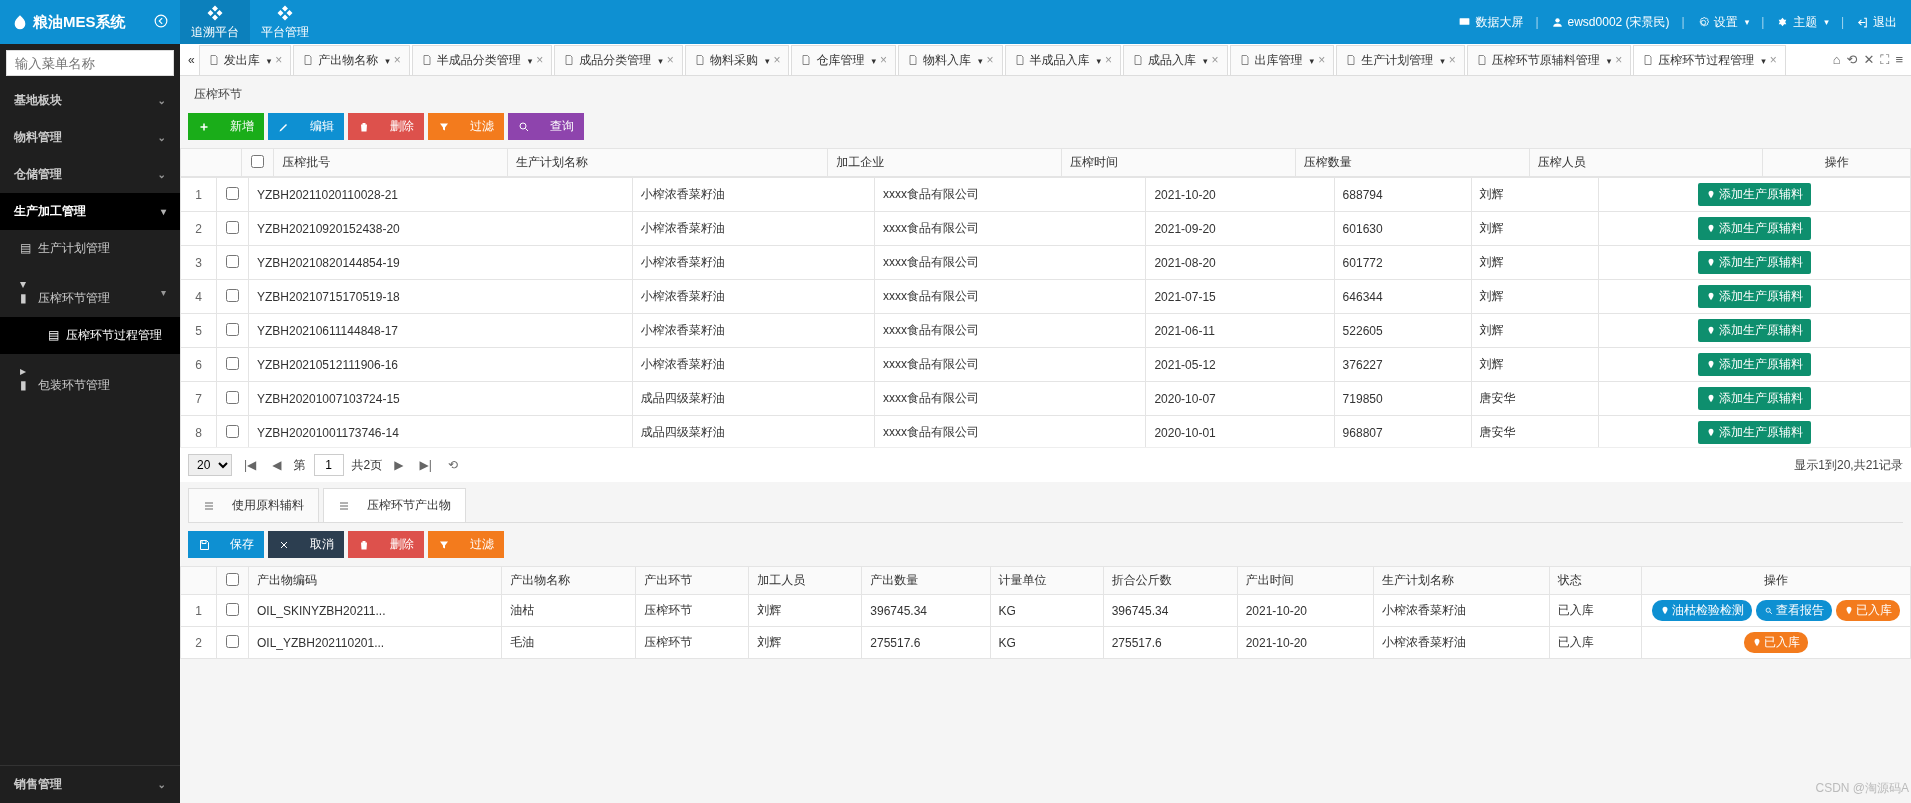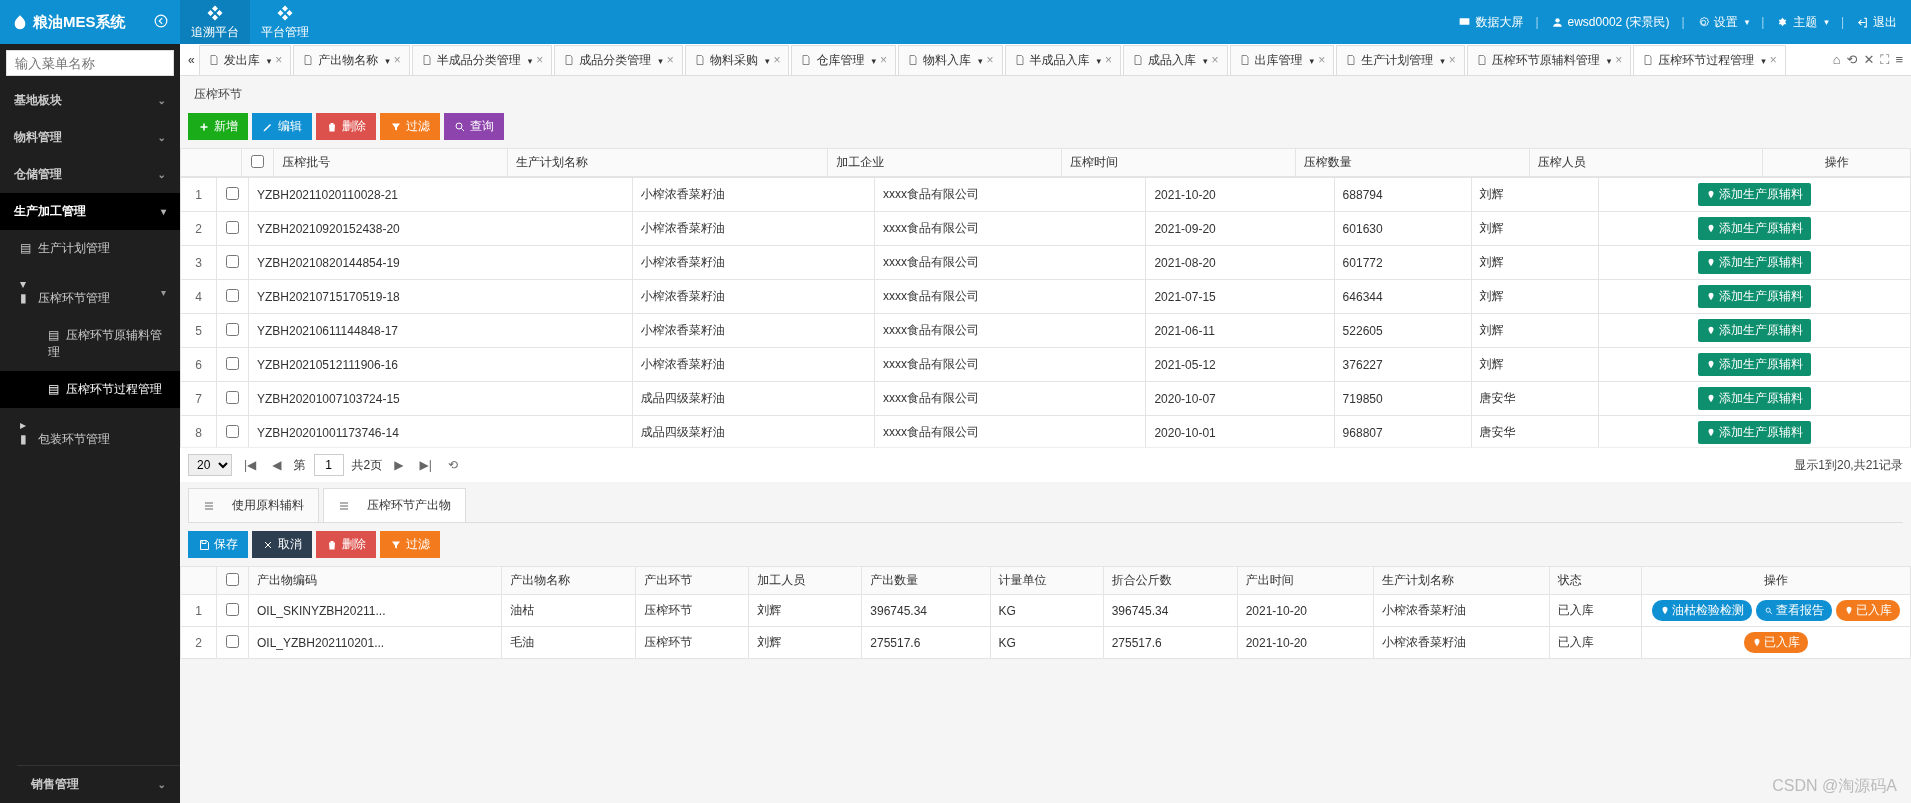--- a/index.html
+++ b/index.html
@@ -21,35 +21,35 @@
 .sidebar-search { padding: 6px; }
 .sidebar-search input { width: 100%; height: 26px; padding: 0 8px; background: #fff; border: 1px solid #ddd; }
 .menu { flex: 1; overflow: auto; }
 .menu-item { padding: 10px 14px; cursor: pointer; display: flex; align-items: center; justify-content: space-between; }
 .menu-item.level1 { font-weight: bold; }
 .menu-item.level2 { padding-left: 20px; }
 .menu-item.level3 { padding-left: 48px; }
 .menu-item.active { background: #000; color: #fff; }
 .menu-item .chev { font-size: 10px; opacity: .7; }
 .menu-item .icon { margin-right: 6px; width: 12px; display: inline-block; }
-.menu-bottom { border-top: 1px solid #333; margin-left: 17px; }
+.menu-bottom { border-top: 1px solid #333; }
 
 .main { flex: 1; display: flex; flex-direction: column; overflow: hidden; }
 .tabs { height: 32px; background: #fff; border-bottom: 1px solid #ddd; display: flex; align-items: center; padding: 0 4px; }
 .tabs-scroll { flex: 1; display: flex; overflow: hidden; }
 .tab { display: flex; align-items: center; gap: 4px; padding: 0 8px; height: 30px; border: 1px solid #ddd; border-bottom: none; background: #fafafa; margin-right: 2px; cursor: pointer; white-space: nowrap; }
 .tab.active { background: #fff; }
 .tab .x { color: #999; cursor: pointer; }
 .tab svg { width: 12px; height: 12px; fill: #666; }
 .tabs-tools { display: flex; gap: 6px; padding: 0 4px; }
 .tabs-tools span { cursor: pointer; color: #666; font-size: 13px; }
 
 .page-title { padding: 10px 14px; color: #444; }
 .toolbar { display: flex; gap: 4px; padding: 0 8px 8px 8px; }
-.btn { display: inline-flex; align-items: center; gap: 4px; padding: 5px 10px; color: #fff; border: none; cursor: pointer; font-size: 12px; }
+.btn { display: inline-flex; align-items: center; gap: 20px; padding: 5px 10px; color: #fff; border: none; cursor: pointer; font-size: 12px; }
 .btn svg { width: 12px; height: 12px; fill: #fff; }
 .btn-green { background: #1aad19; }
 .btn-blue { background: #0e90d2; }
 .btn-red { background: #dd514c; }
 .btn-orange { background: #f37b1d; }
 .btn-purple { background: #8e44ad; }
 .btn-dark { background: #2c3e50; }
 
 .grid-wrap { flex: 0 0 auto; background: #fff; }
 table.grid { width: 100%; border-collapse: collapse; }
@@ -69,21 +69,21 @@
 .pager select, .pager input { height: 22px; border: 1px solid #ccc; padding: 0 4px; font-size: 12px; }
 .pager .pnum { width: 30px; text-align: center; }
 .pager .nav { cursor: pointer; color: #666; padding: 0 4px; }
 .pager .right { margin-left: auto; color: #444; }
 
 .subtabs { display: flex; border-bottom: 1px solid #ddd; margin: 6px 8px 0 8px; }
 .subtab { padding: 8px 14px; border: 1px solid #ddd; border-bottom: none; margin-right: 4px; background: #fafafa; cursor: pointer; display: flex; align-items: center; gap: 17px; }
 .subtab.active { background: #fff; }
 .subtab svg { width: 12px; height: 12px; fill: #666; }
 
-.watermark { position: fixed; right: 14px; bottom: 6px; color: #bbb; font-size: 16px; }
+.watermark { position: fixed; right: 2px; bottom: 6px; color: #bbb; font-size: 12px; }
 .caret-down::after { content: "▾"; font-size: 9px; margin-left: 3px; }
 </style>
 </head>
 <body>
 
 <div class="header">
   <div class="logo">
     <svg viewBox="0 0 24 24" width="16" height="16" fill="#fff">
         <path d="M12 2C7 7 4 10 4 15a8 8 0 0016 0c0-5-3-8-8-13z"></path>
       </svg>
@@ -171,23 +171,20 @@
         <div class="menu-item level1 active">
           <span>生产加工管理</span>
           <span class="chev">▾</span>
         </div>
         <div class="menu-item level2">
           <span><span class="icon">▤</span>生产计划管理</span>
         </div>
         <div class="menu-item level2">
           <span><span class="icon">▾ ▮</span>压榨环节管理</span>
           <span class="chev">▾</span>
-        </div>
-        <div class="menu-item level3">
-          <span><span class="icon">▤</span>压榨环节原辅料管理</span>
         </div>
         <div class="menu-item level3 active">
           <span><span class="icon">▤</span>压榨环节过程管理</span>
         </div>
         <div class="menu-item level2">
           <span><span class="icon">▸ ▮</span>包装环节管理</span>
         </div>
       </div>
     <div class="menu-bottom menu-item level1">
       <span>销售管理</span>

